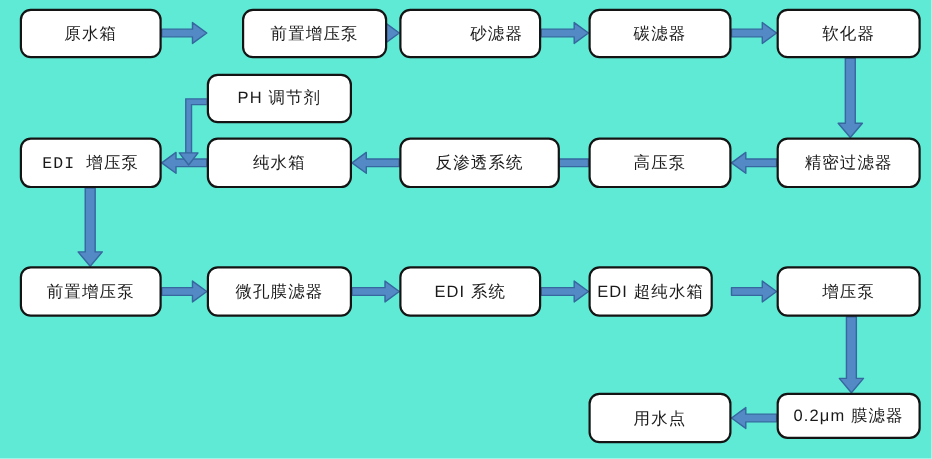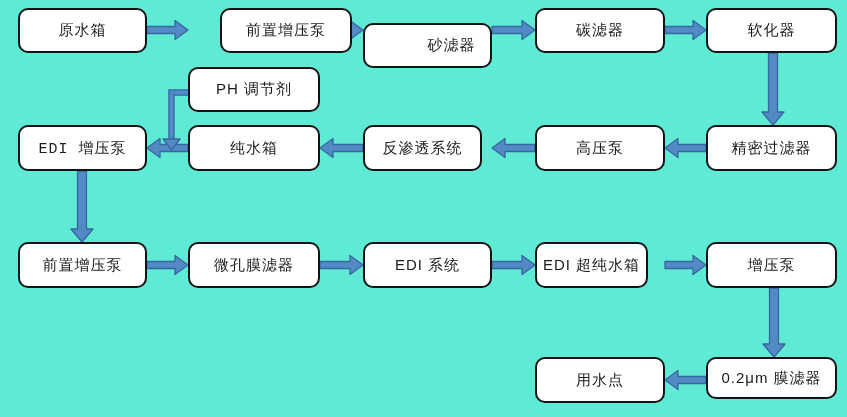--- a/index.html
+++ b/index.html
@@ -46,29 +46,29 @@
       <polygon points="768.5,53 768.5,112 762,112 773,125 784,112 777.5,112 777.5,53" fill="#5389c5" stroke="#36679f" stroke-width="1.3" stroke-linejoin="round"></polygon>
       <polygon points="77.5,171 77.5,229 71,229 82,242 93,229 86.5,229 86.5,171" fill="#5389c5" stroke="#36679f" stroke-width="1.3" stroke-linejoin="round"></polygon>
       <polygon points="769.5,288 769.5,344 763,344 774,357 785,344 778.5,344 778.5,288" fill="#5389c5" stroke="#36679f" stroke-width="1.3" stroke-linejoin="round"></polygon>
       <path d="M 188 92.5 L 171.5 92.5 L 171.5 139" fill="none" stroke="#36679f" stroke-width="6.5"></path>
       <path d="M 188 92.5 L 171.5 92.5 L 171.5 139" fill="none" stroke="#5389c5" stroke-width="4"></path>
       <polygon points="163,139 180,139 171.5,150" fill="#5389c5" stroke="#36679f" stroke-width="1.3" stroke-linejoin="round"></polygon>
     </svg>
 
   <div class="node" style="left:18px;top:8px;width:129px;height:45px;">原水箱</div>
   <div class="node" style="left:188px;top:8px;width:132px;height:45px;margin-left:32px;">前置增压泵</div>
-  <div class="node" style="left:363px;top:23px;width:129px;height:45px;padding-left:48px;">砂滤器</div>
+  <div class="node" style="left:363px;top:8px;width:129px;height:45px;padding-left:48px;">砂滤器</div>
   <div class="node" style="left:535px;top:8px;width:130px;height:45px;">碳滤器</div>
   <div class="node" style="left:706px;top:8px;width:131px;height:45px;">软化器</div>
 
   <div class="node" style="left:188px;top:67px;width:132px;height:45px;">PH 调节剂</div>
 
   <div class="node" style="left:18px;top:125px;width:129px;height:46px;font-family:Liberation Mono, monospace;">EDI 增压泵</div>
   <div class="node" style="left:188px;top:125px;width:132px;height:46px;">纯水箱</div>
-  <div class="node" style="left:363px;top:125px;width:119px;height:46px;">反渗透系统</div>
+  <div class="node" style="left:363px;top:125px;width:146px;height:46px;">反渗透系统</div>
   <div class="node" style="left:535px;top:125px;width:130px;height:46px;text-align:center;">高压泵</div>
   <div class="node" style="left:706px;top:125px;width:131px;height:46px;">精密过滤器</div>
 
   <div class="node" style="left:18px;top:242px;width:129px;height:46px;">前置增压泵</div>
   <div class="node" style="left:188px;top:242px;width:132px;height:46px;">微孔膜滤器</div>
   <div class="node" style="left:363px;top:242px;width:129px;height:46px;">EDI 系统</div>
   <div class="node" style="left:535px;top:242px;width:113px;height:46px;text-align:center;">EDI 超纯水箱</div>
   <div class="node" style="left:706px;top:242px;width:131px;height:46px;">增压泵</div>
 
   <div class="node" style="left:535px;top:357px;width:130px;height:46px;">用水点</div>

